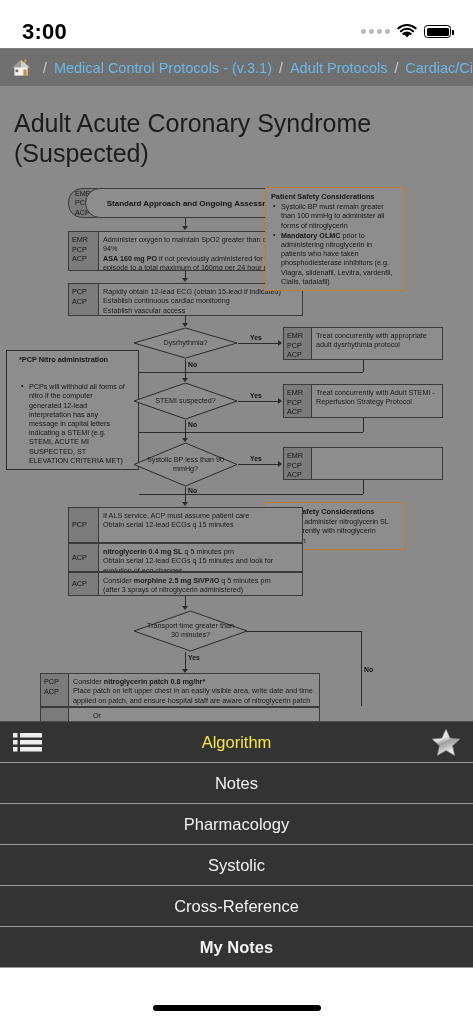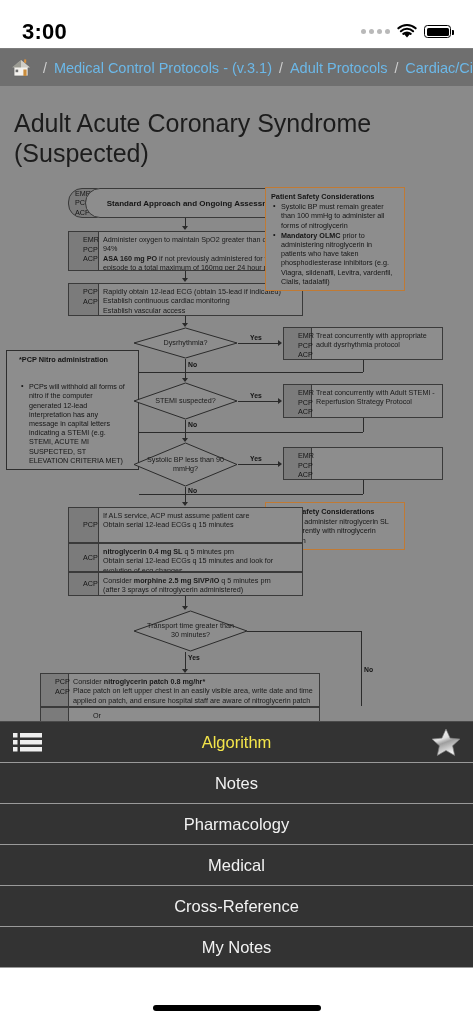--- a/index.html
+++ b/index.html
@@ -55,21 +55,21 @@
   }
 
   
   .flow { position: relative; width: 473px; height: 520px; margin-top: 14px; font-size: 7.2px; }
   .node {
     position: absolute; background: #8d8d8d; border: 1px solid #3a3a3a;
     color: #191919; display: flex; overflow: hidden;
   }
   .role {
     background: #7b7b7b; border-right: 1px solid #3a3a3a;
-    padding: 3px 3px 3px 14px; line-height: 9.5px; font-size: 7.2px;
+    padding: 3px 3px 3px 3px; line-height: 9.5px; font-size: 7.2px;
     flex: 0 0 auto; white-space: pre-line; color: #161616;
   }
   .body { padding: 3px 4px; line-height: 9.3px; flex: 1 1 auto; }
   .body b { font-weight: bold; }
   .body u { text-decoration: underline; }
 
   
   .stadium {
     position: absolute; display: flex; align-items: stretch;
   }
@@ -126,21 +126,21 @@
   
   .menu {
     position: absolute; left: 0; bottom: 56px; width: 473px;
     background: #333333; border-top: 1px solid #4a4a4a;
   }
   .menu-row {
     height: 41px; display: flex; align-items: center; justify-content: center;
     position: relative; border-bottom: 1px solid #9a9a9a;
     color: #f2f2f2; font-size: 16.5px;
   }
-  .menu-row:last-child { border-bottom: 1px solid #9a9a9a; }
+  .menu-row:last-child { border-bottom: 1px solid #9a9a9a; font-weight: bold; }
   .menu-row.active span.label { color: #f4e54a; }
   .list-icon {
     position: absolute; left: 12px; top: 50%; transform: translateY(-50%);
     width: 32px; height: 22px;
   }
   .star-icon {
     position: absolute; right: 12px; top: 50%; transform: translateY(-50%);
     width: 30px; height: 29px;
   }
   
@@ -401,21 +401,21 @@
       </span>
     </div>
 
     <div class="menu-row">
       <span class="label">Notes</span>
     </div>
     <div class="menu-row">
       <span class="label">Pharmacology</span>
     </div>
     <div class="menu-row">
-      <span class="label">Medical</span>
+      <span class="label">Systolic</span>
     </div>
     <div class="menu-row">
       <span class="label">Cross-Reference</span>
     </div>
     <div class="menu-row">
       <span class="label">My Notes</span>
     </div>
   </div>
 
   <div class="home-bar"></div>

